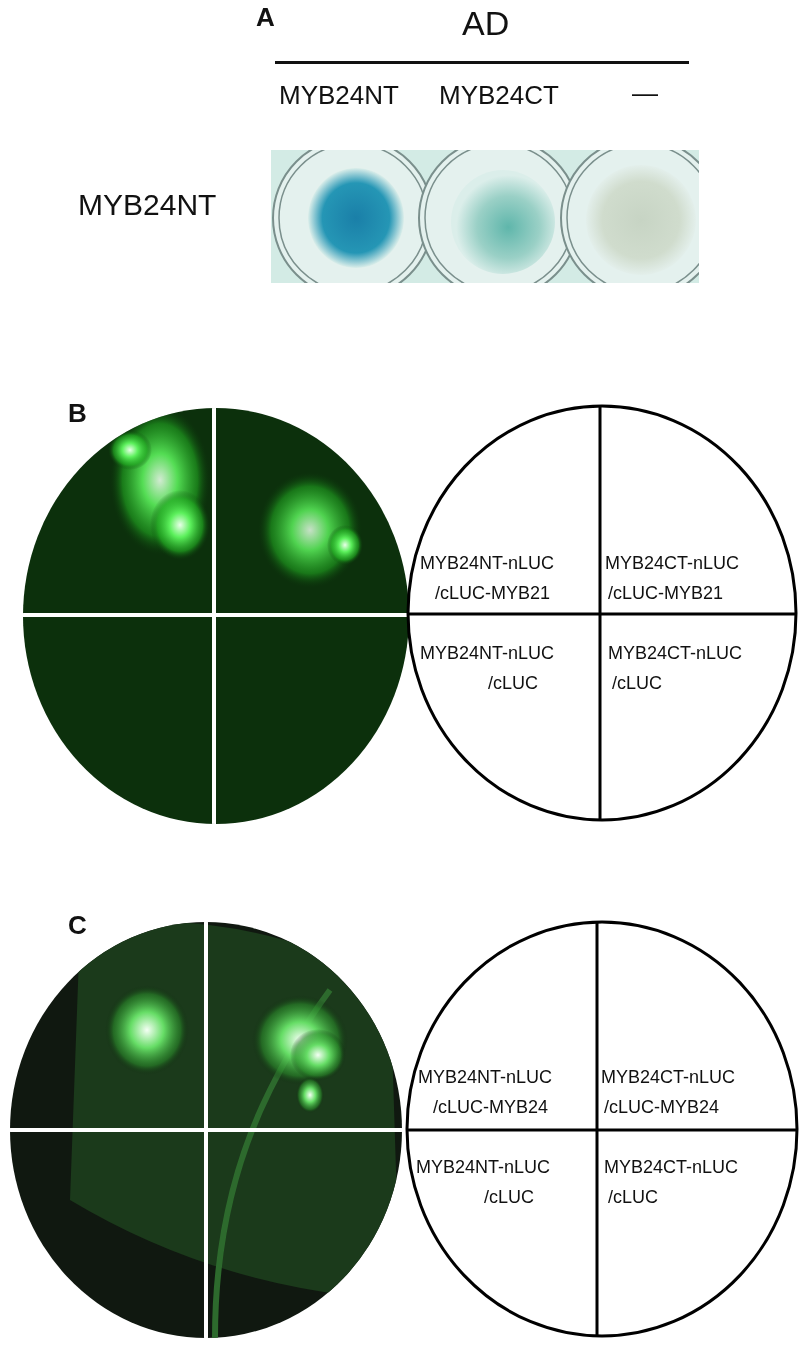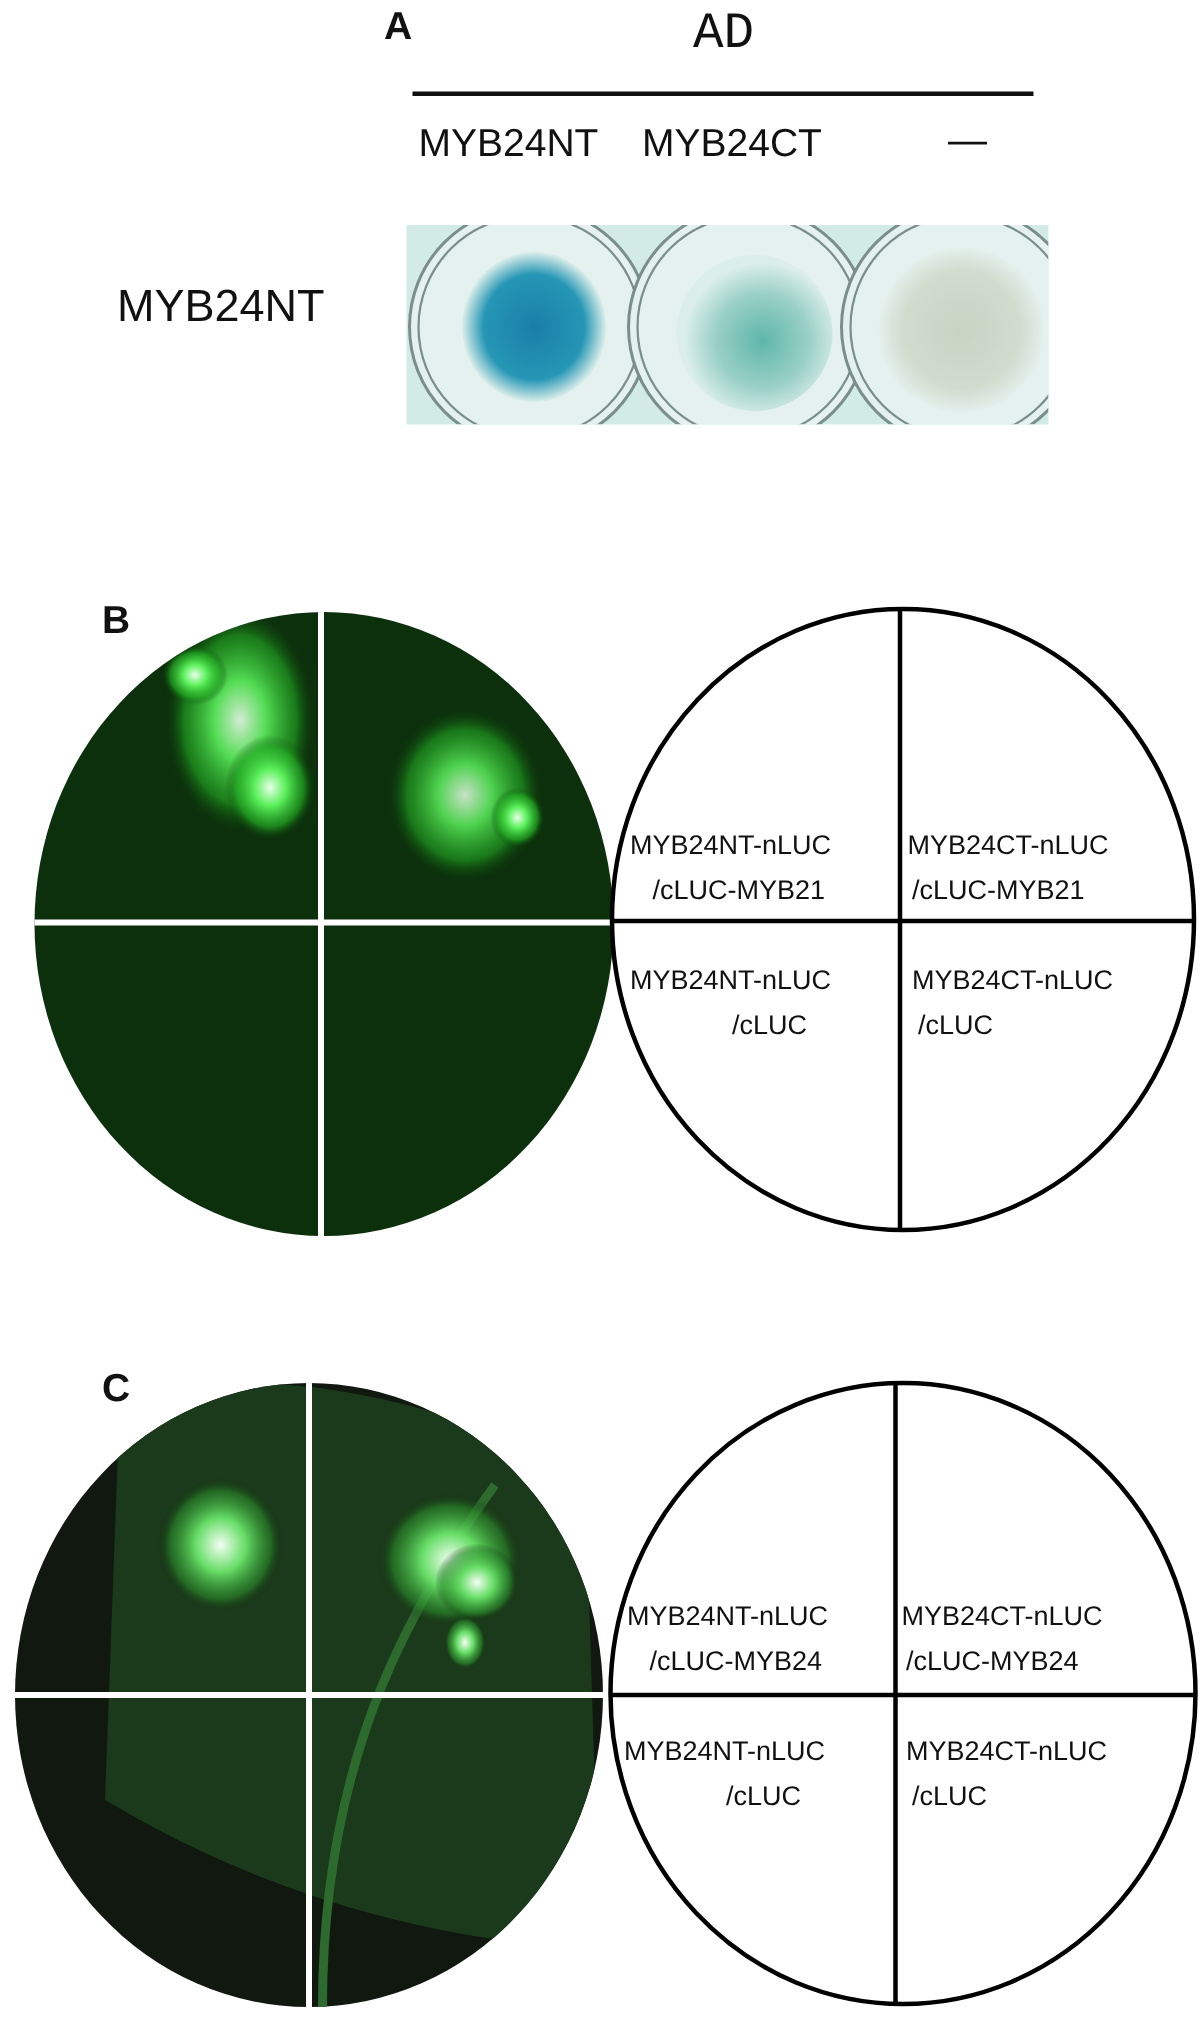--- a/index.html
+++ b/index.html
@@ -7,24 +7,24 @@
   .abs{position:absolute;}
   .panel-letter{font-weight:bold;font-size:26px;}
   .lbl{font-size:26px;white-space:nowrap;}
   .cell-text{position:absolute;font-size:18px;line-height:30px;white-space:nowrap;color:#111;}
   svg{position:absolute;left:0;top:0;}
 </style>
 </head>
 <body>
 
 <div class="abs panel-letter" style="left:256px;top:2px;">A</div>
-<div class="abs lbl" style="left:462px;top:4px;font-size:34px;font-family:Liberation Mono, monospace;">AD</div>
+<div class="abs lbl" style="left:462px;top:4px;font-size:34px;">AD</div>
 <div class="abs" style="left:275px;top:61px;width:414px;height:3px;background:#111;"></div>
 <div class="abs lbl" style="left:279px;top:80px;">MYB24NT</div>
-<div class="abs lbl" style="left:428px;top:80px;">MYB24CT</div>
+<div class="abs lbl" style="left:439px;top:80px;">MYB24CT</div>
 <div class="abs lbl" style="left:632px;top:78px;">—</div>
 <div class="abs lbl" style="left:78px;top:188px;font-size:30px;">MYB24NT</div>
 
 <div class="abs" style="left:271px;top:150px;width:428px;height:133px;background:#d3ebe5;overflow:hidden;">
   <svg width="428" height="133" viewBox="0 0 428 133">
     <defs>
       <radialGradient id="w1" cx="50%" cy="50%" r="50%">
         <stop offset="0%" stop-color="#1a7fa8"></stop>
           <stop offset="70%" stop-color="#2596b5"></stop>
           <stop offset="100%" stop-color="#dbeeea"></stop>

